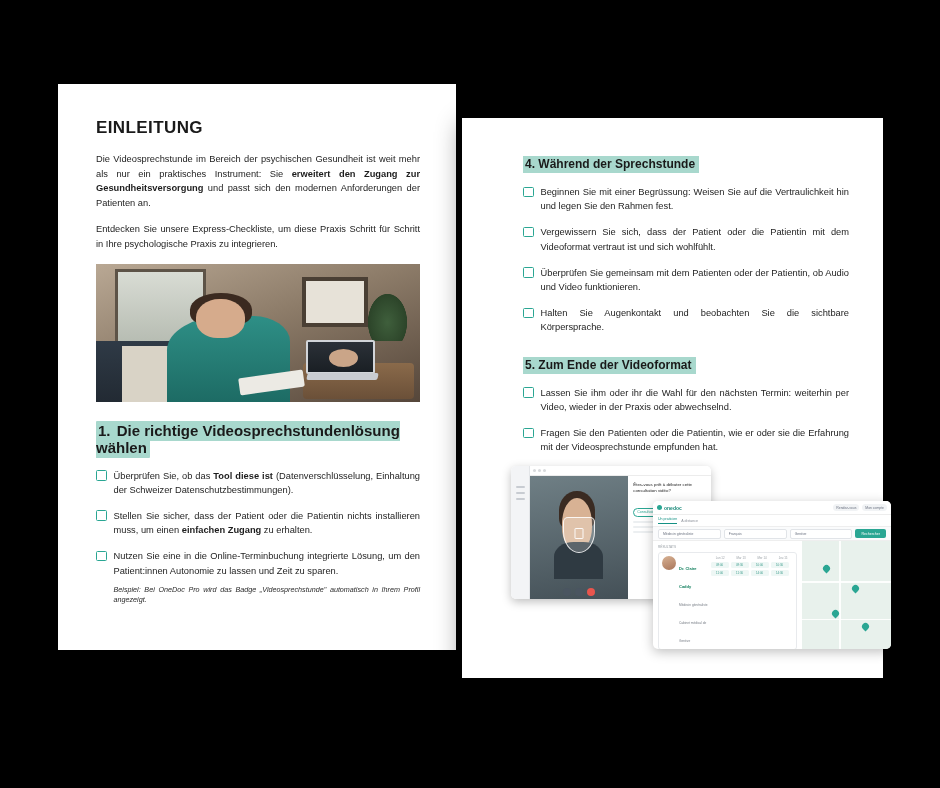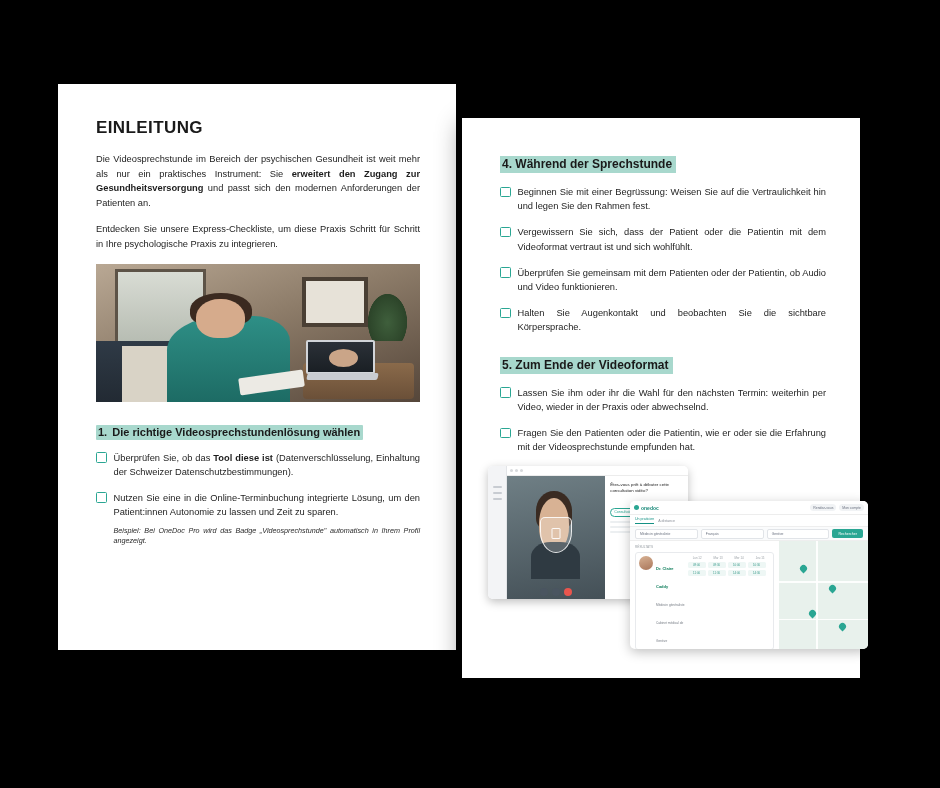--- a/index.html
+++ b/index.html
@@ -28,20 +28,21 @@
     width: 398px;
     height: 566px;
     padding: 0;
   }
 
   .page-right {
     left: 462px;
     top: 118px;
     width: 398px;
     height: 560px;
+    padding-left: 23px;
   }
 
   .page-inner {
     padding: 34px 36px 20px 38px;
     box-sizing: border-box;
     height: 100%;
     position: relative;
   }
 
   
@@ -151,21 +152,21 @@
   }
   .hero-photo .hp-chair {
     position: absolute; left: 8%; bottom: 0;
     width: 26%; height: 40%;
     background: #d9d3c6;
     border-top-right-radius: 40px;
   }
 
   
   .sec-head {
-    font-size: 11px;
+    font-size: 15px;
     font-weight: bold;
     color: #1a1a1a;
     margin: 0 0 13px 0;
     display: inline-block;
     position: relative;
   }
   .sec-head .hl {
     background: #a8d8cd;
     padding: 1px 3px 2px 2px;
     border-radius: 1px;
@@ -430,20 +431,26 @@
       <span class="hl"><span class="num">1.</span> <span>Die richtige Videosprechstundenlösung wählen</span></span>
     </div>
 
     <div class="check-item">
       <span class="cbox"></span>
       <span class="ci-text">
         <span>Überprüfen Sie, ob das </span><b>Tool diese ist</b><span> (Datenverschlüsselung, Einhaltung der Schweizer Datenschutzbestimmungen).</span>
       </span>
     </div>
 
+    <div class="check-item">
+      <span class="cbox"></span>
+      <span class="ci-text">
+        <span>Stellen Sie sicher, dass der Patient oder die Patientin nichts installieren muss, um einen </span><b>einfachen Zugang</b><span> zu erhalten.</span>
+      </span>
+    </div>
 
     <div class="check-item">
       <span class="cbox"></span>
       <span class="ci-text">
         <span>Nutzen Sie eine in die Online-Terminbuchung integrierte Lösung, um den Patient:innen Autonomie zu lassen und Zeit zu sparen.</span>
         <span class="ci-note">Beispiel: Bei OneDoc Pro wird das Badge „Videosprechstunde" automatisch in Ihrem Profil angezeigt.</span>
       </span>
     </div>
 
   </div>

